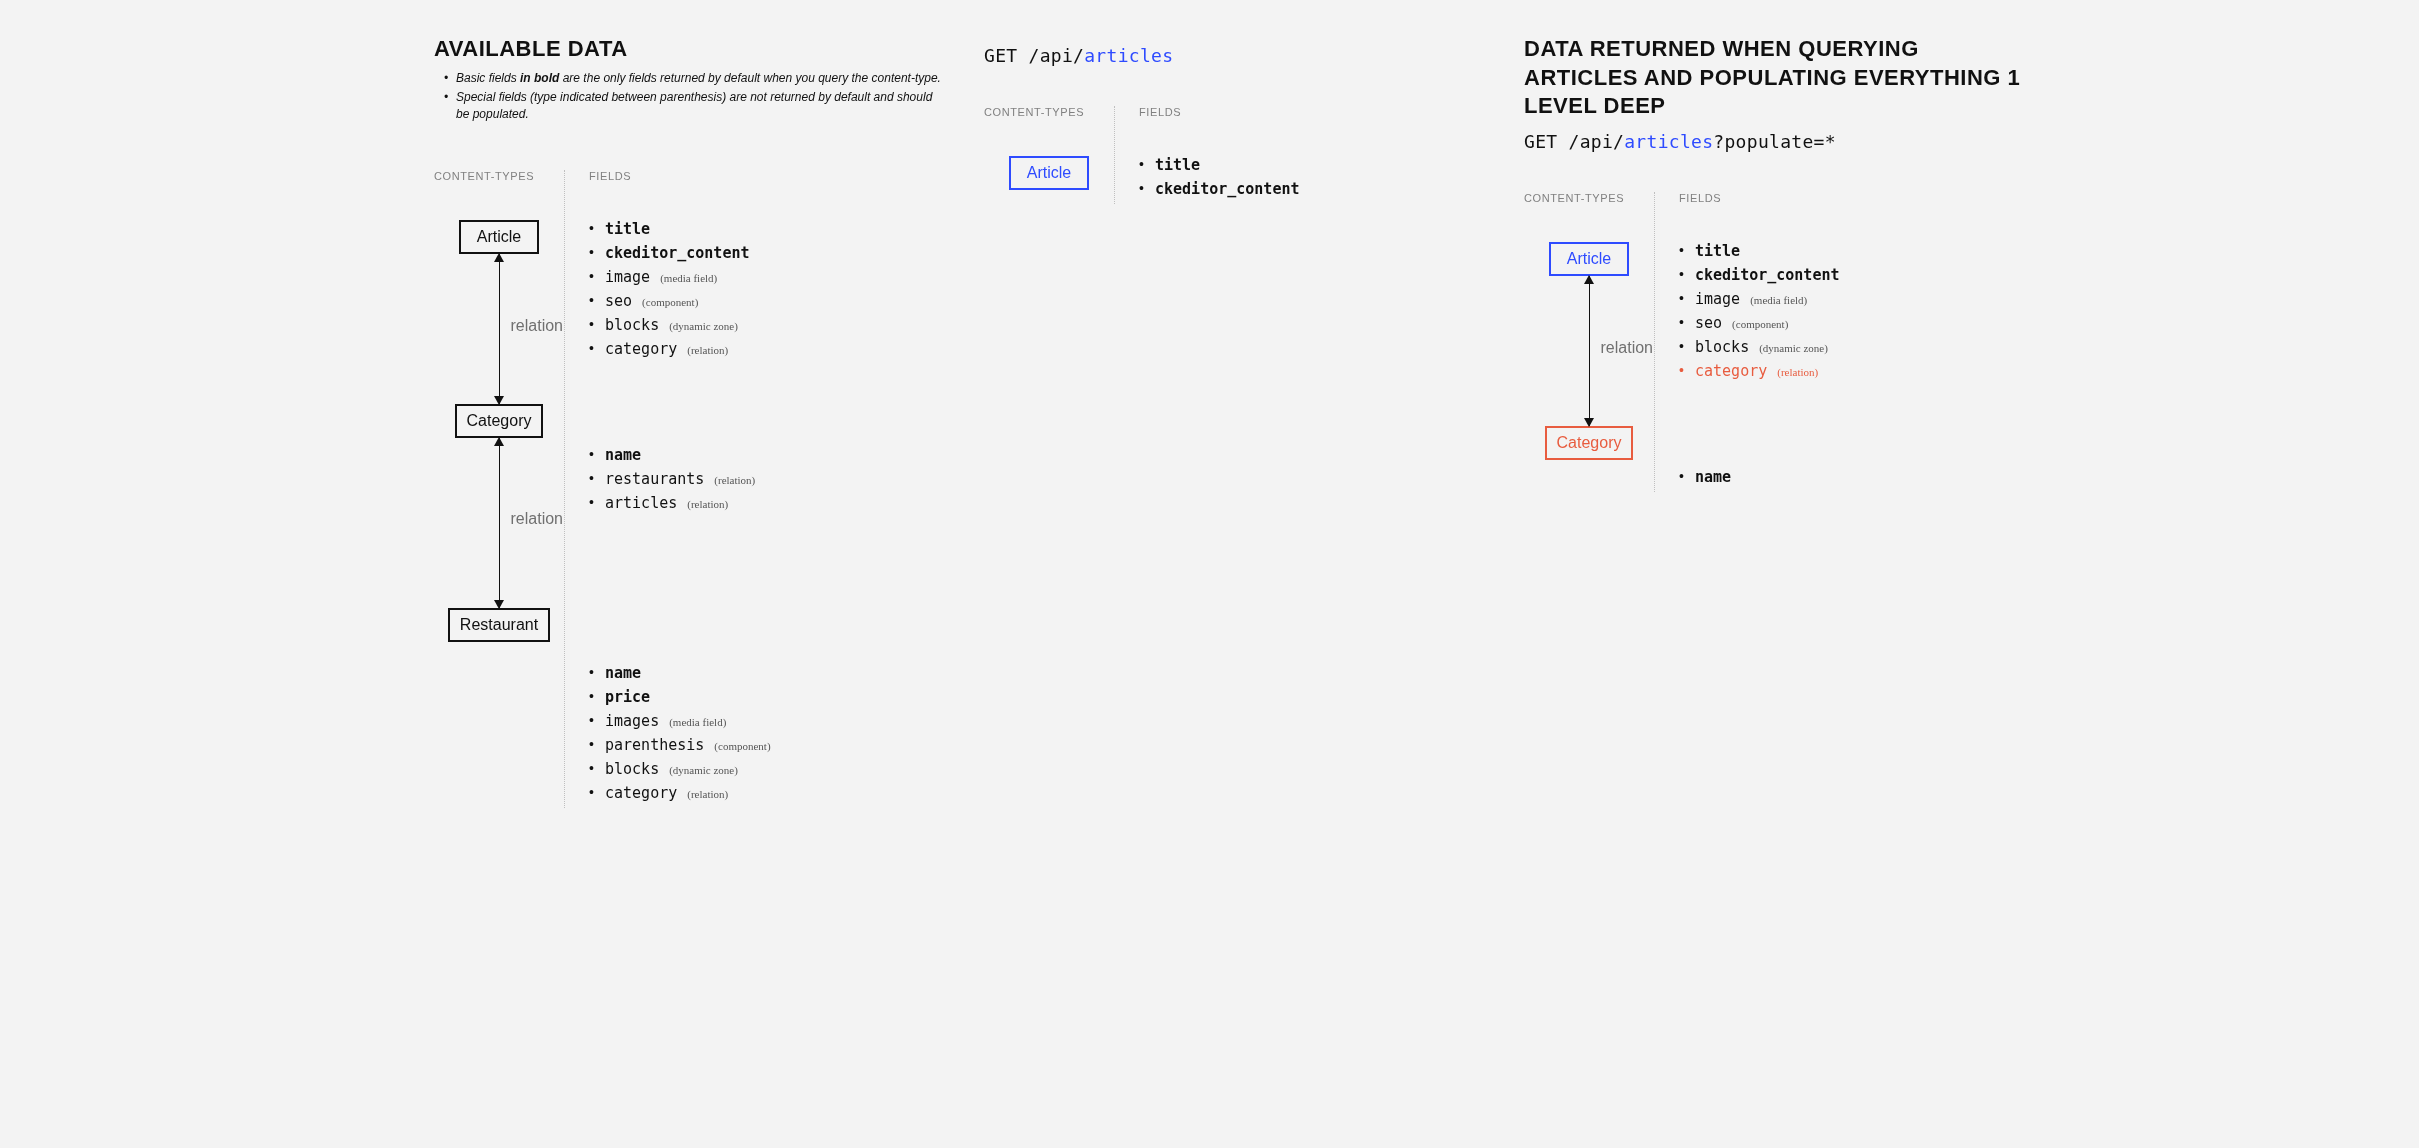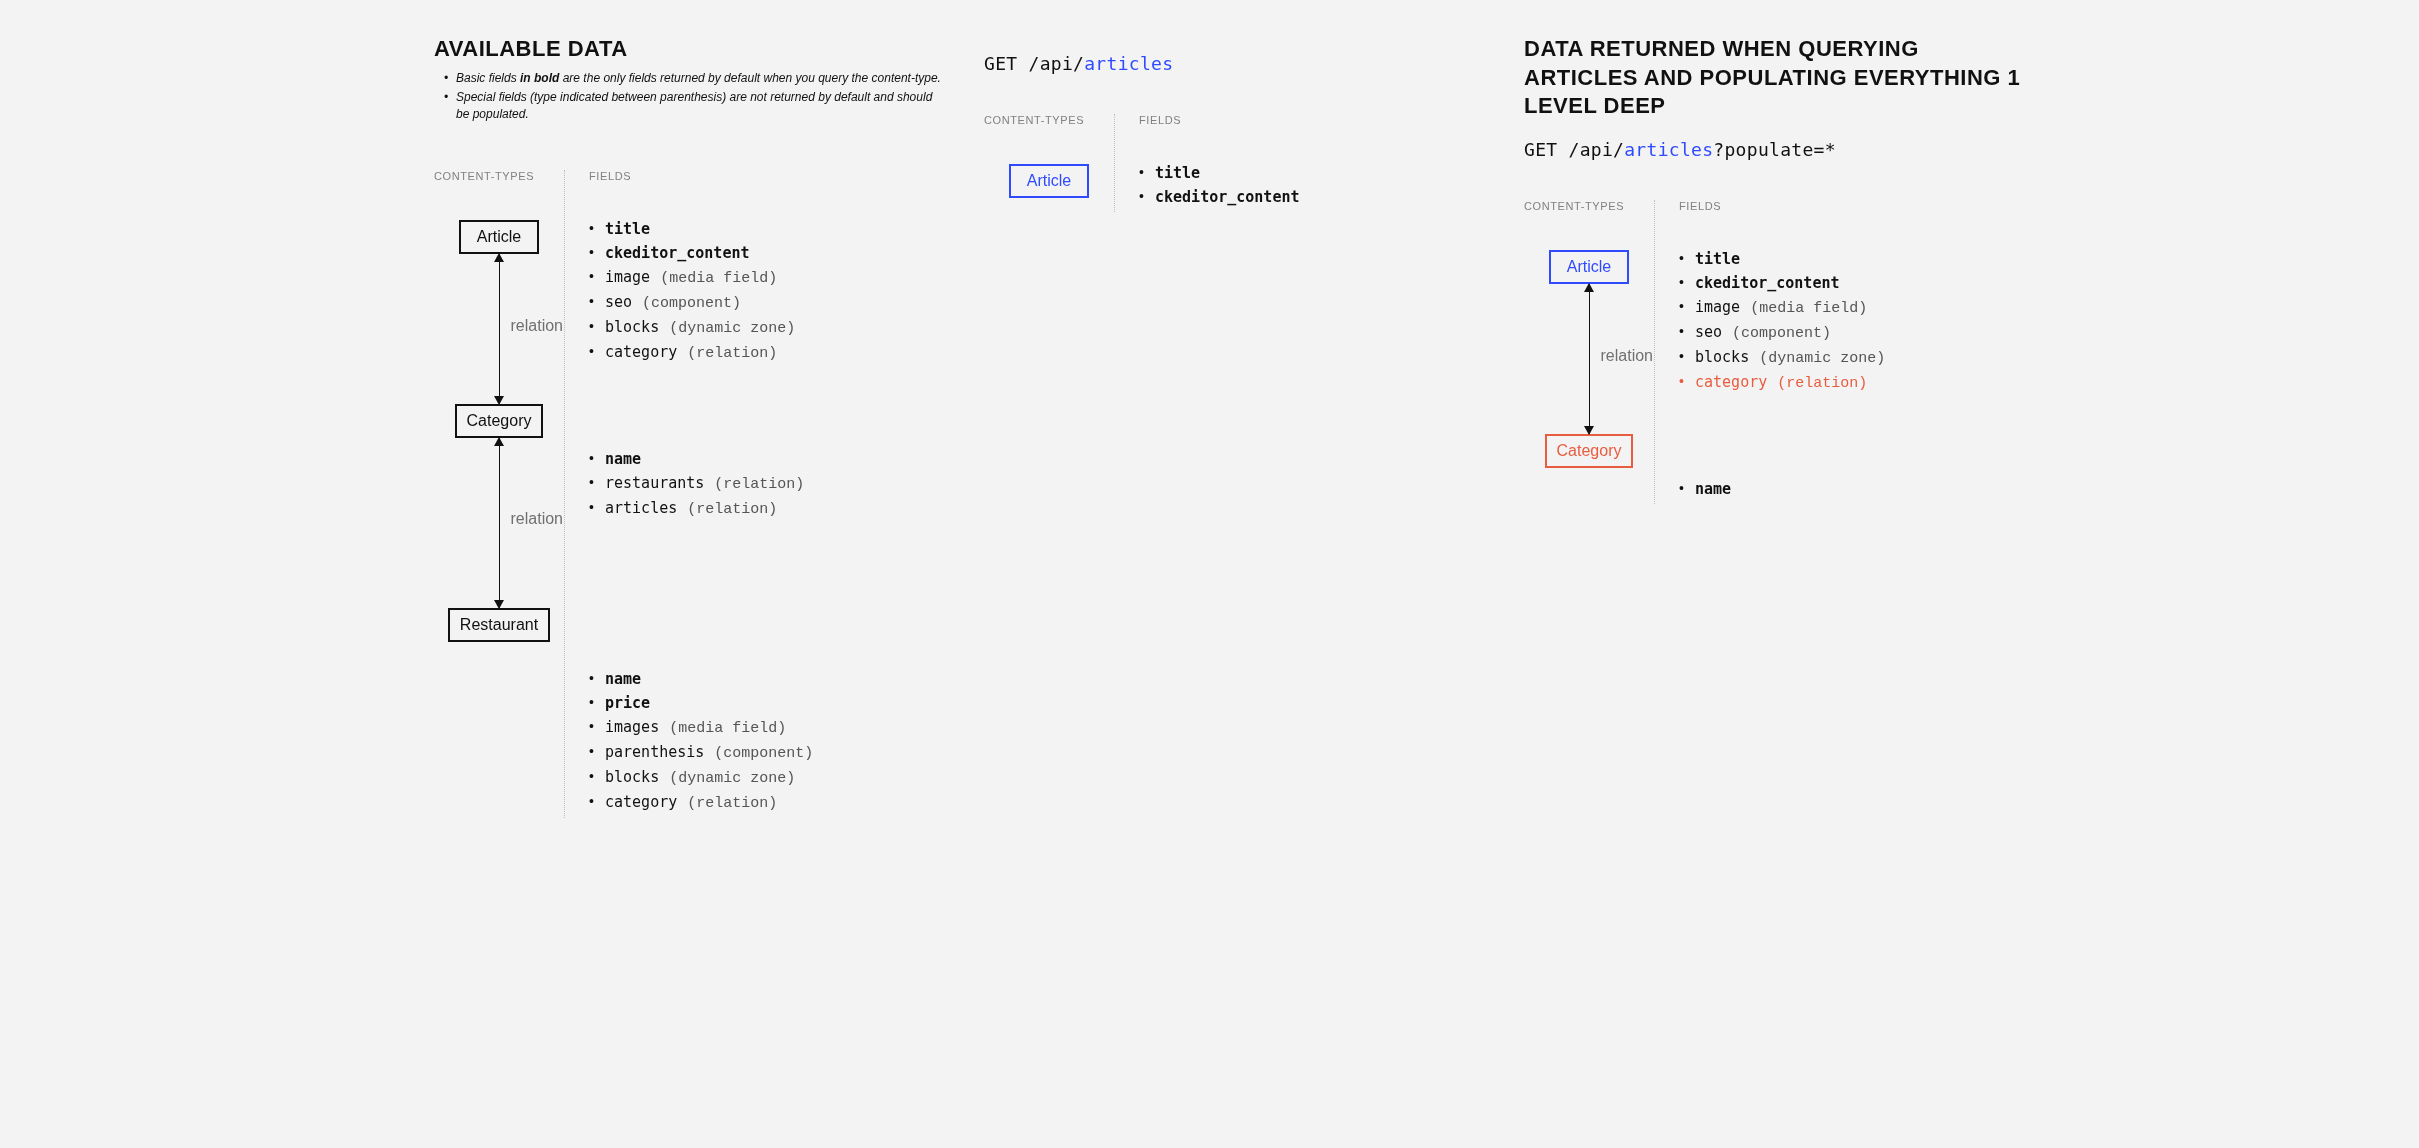--- a/index.html
+++ b/index.html
@@ -15,21 +15,21 @@
   html,body{margin:0;padding:0;background:var(--bg);color:var(--ink);font-family:var(--sans);}
   body{padding:35px 0 60px;}
   .wrap{display:flex;justify-content:center;gap:40px;padding:0 60px;max-width:2419px;margin:0 auto;}
   .panel{width:500px;position:relative;}
   .panel.wide{width:510px;margin-left:39px;}
   .title{font-size:22px;font-weight:800;letter-spacing:.5px;margin:0 0 6px;line-height:1.3;}
   .title .blue{color:var(--blue);}
   .subtitle-list{margin:4px 0 0 2px;padding:0 0 0 10px;font-size:12px;line-height:1.45;}
   .subtitle-list li{list-style:none;position:relative;padding-left:10px;margin-bottom:2px;font-style:italic;}
   .subtitle-list li::before{content:"•";position:absolute;left:-2px;top:0;color:var(--ink);}
-  .req{font-family:var(--mono);font-size:18px;letter-spacing:.3px;margin-top:18px;}
+  .req{font-family:var(--mono);font-size:18px;letter-spacing:.3px;margin-top:10px;}
   .req .blue{color:var(--blue);}
   .columns{display:flex;margin-top:40px;}
   .col-ct{width:130px;flex-shrink:0;position:relative;}
   .col-fields{flex:1;padding-left:24px;border-left:1px dotted #bfbfbf;}
   .col-head{font-size:11px;letter-spacing:.6px;color:var(--grey);margin-bottom:38px;}
   .ct-stack{display:flex;flex-direction:column;align-items:center;}
   .ct-box{border:2px solid var(--ink);padding:6px 10px;font-size:16px;text-align:center;min-width:80px;background:var(--bg);}
   .ct-box.blue{border-color:var(--blue);color:var(--blue);}
   .ct-box.orange{border-color:var(--orange);color:var(--orange);}
   .connector{position:relative;height:170px;width:1px;background:var(--ink);margin:0 auto;}
@@ -40,21 +40,21 @@
   .connector .lbl{position:absolute;left:12px;top:48%;transform:translateY(-50%);font-size:16px;color:#707070;white-space:nowrap;}
   .fields-block{margin-bottom:170px;}
   .fields-block.short{margin-bottom:145px;}
   .fields-block:last-child{margin-bottom:0;}
   ul.fields{list-style:none;padding:0;margin:0;}
   ul.fields li{position:relative;padding-left:16px;margin-bottom:6px;font-family:var(--mono);font-size:15px;display:flex;align-items:baseline;gap:10px;}
   ul.fields li::before{content:"•";position:absolute;left:0;top:0;font-family:var(--sans);font-size:14px;}
   ul.fields li.orange,ul.fields li.orange::before,ul.fields li.orange .hint{color:var(--orange);}
   ul.fields li .name{white-space:nowrap;}
   ul.fields li.bold .name{font-weight:700;}
-  ul.fields li .hint{font-family:Liberation Mono, monospace;font-size:15px;color:#555;white-space:nowrap;}
+  ul.fields li .hint{font-family:Liberation Serif, serif;font-size:11px;color:#555;white-space:nowrap;}
 </style>
 </head>
 <body>
 
 <div class="wrap">
 
   <div class="panel wide">
     <h2 class="title">AVAILABLE DATA</h2>
     <ul class="subtitle-list">
       <li>

